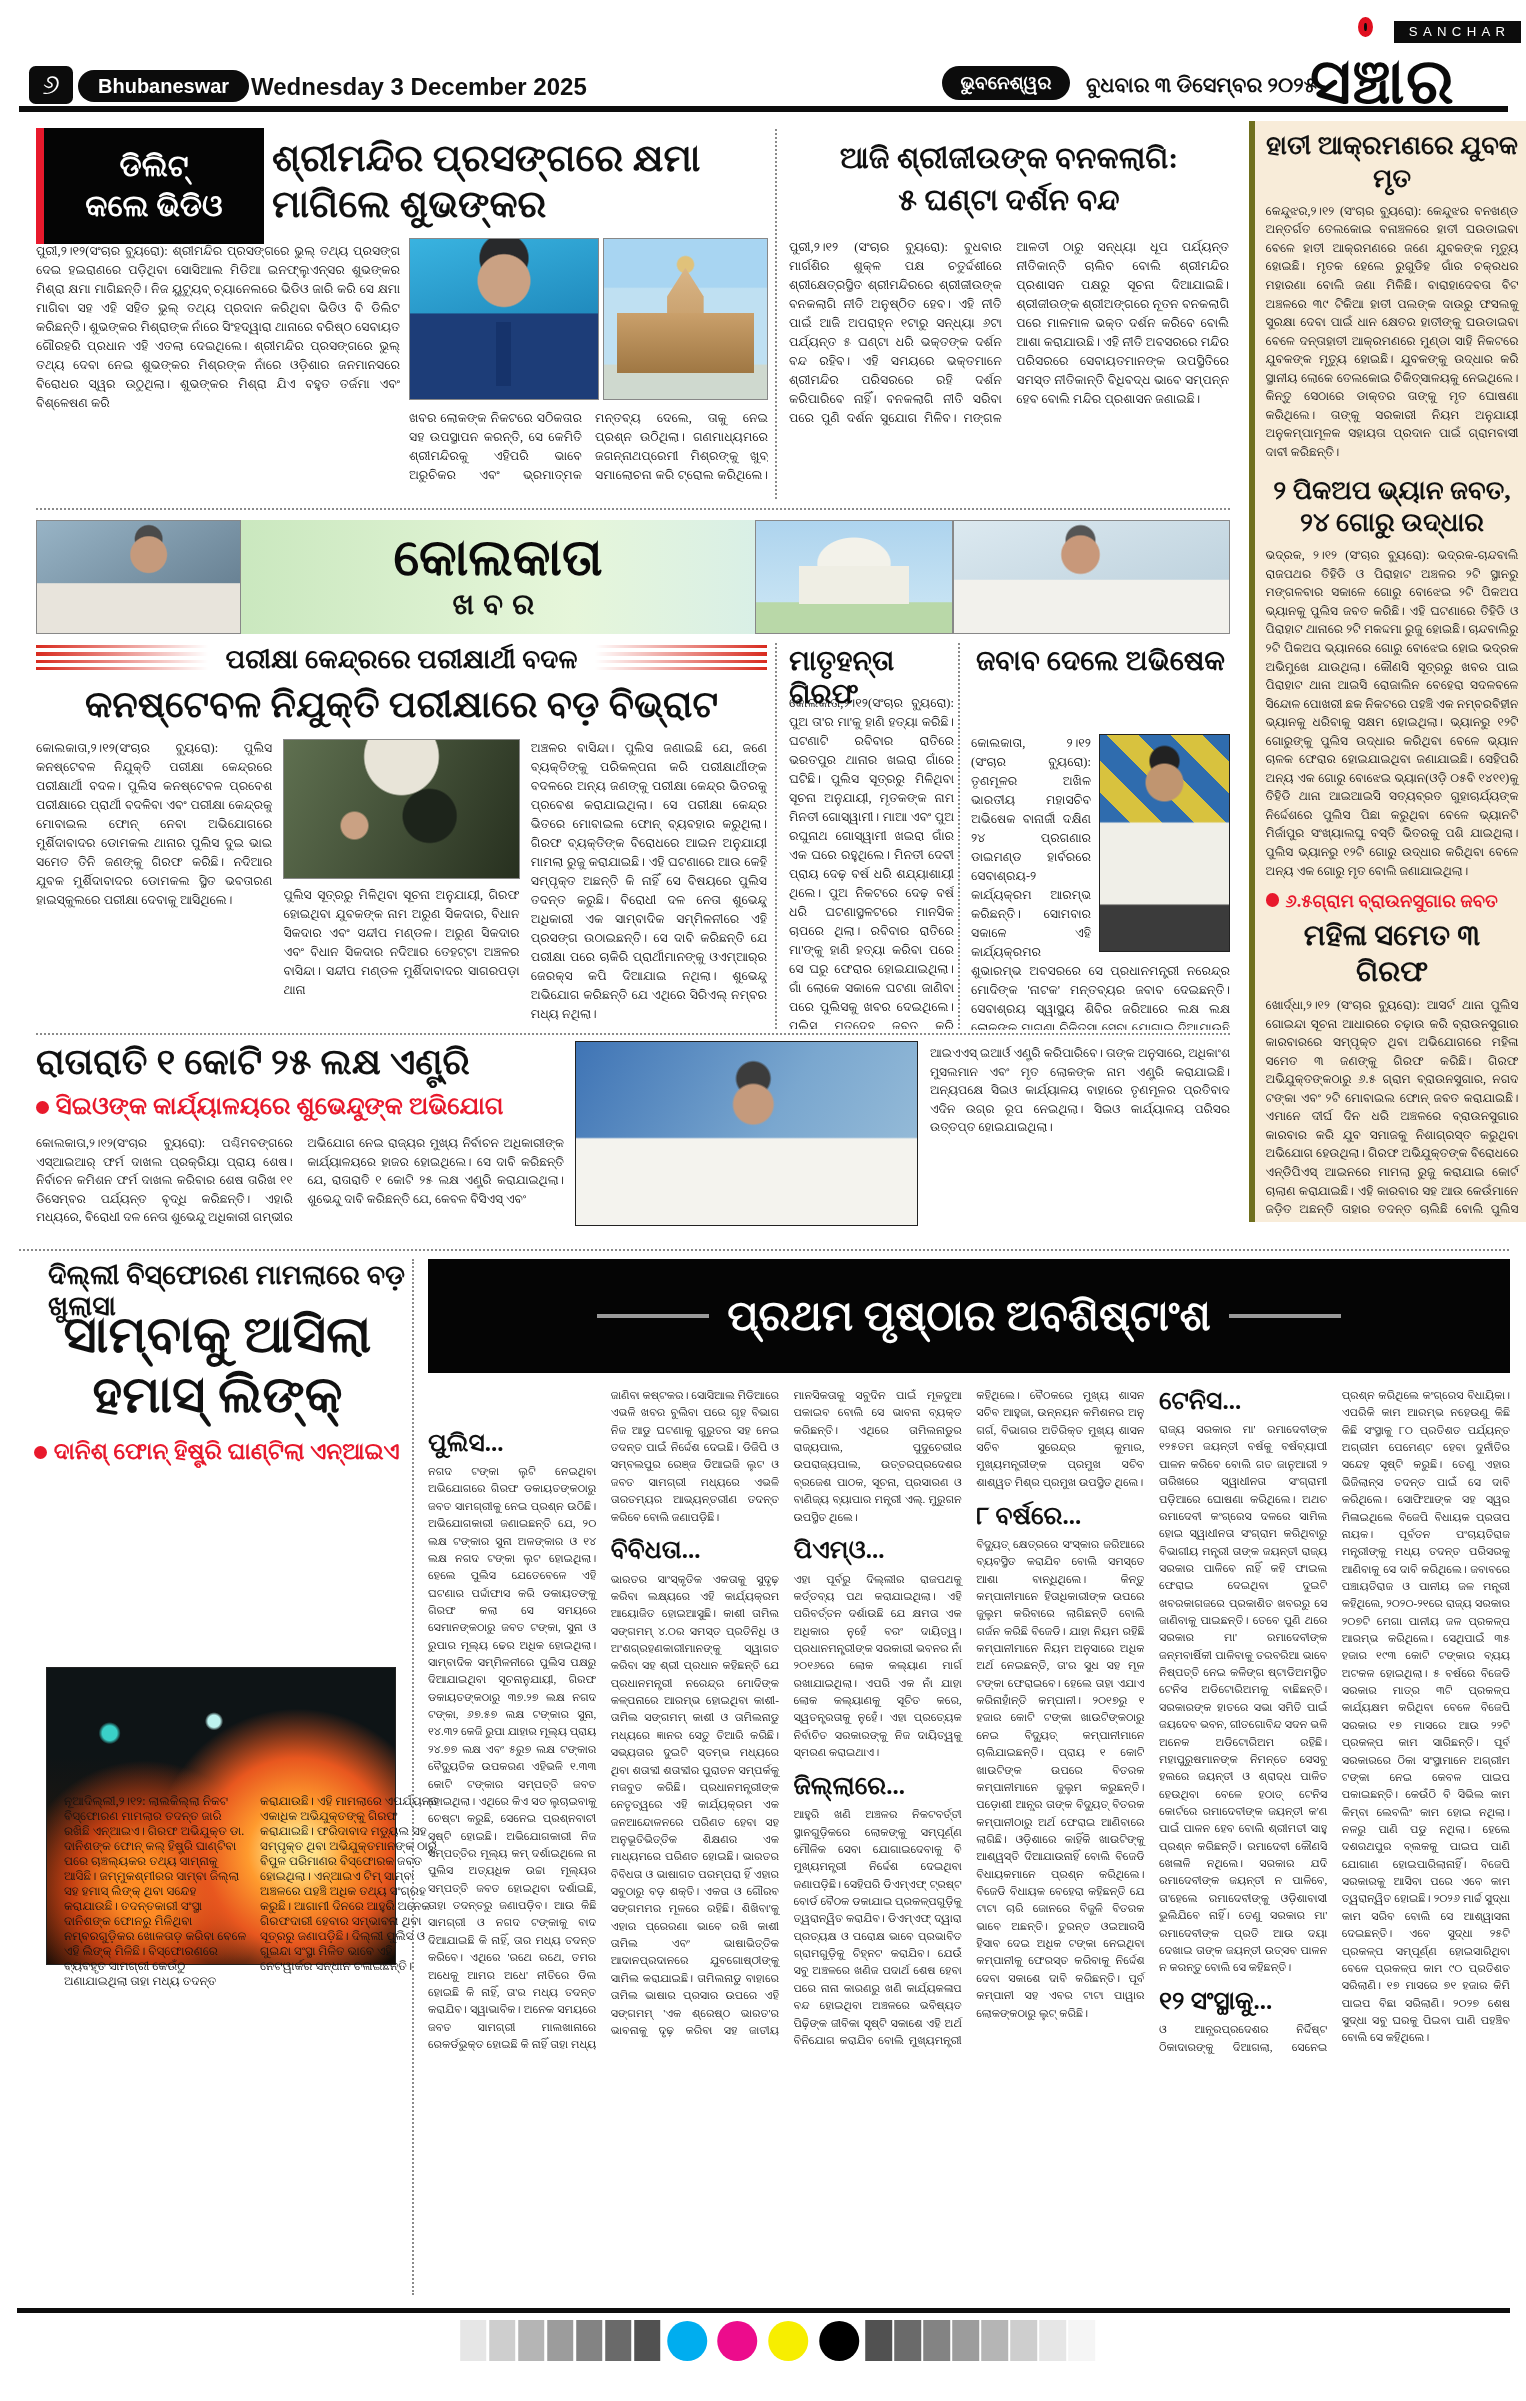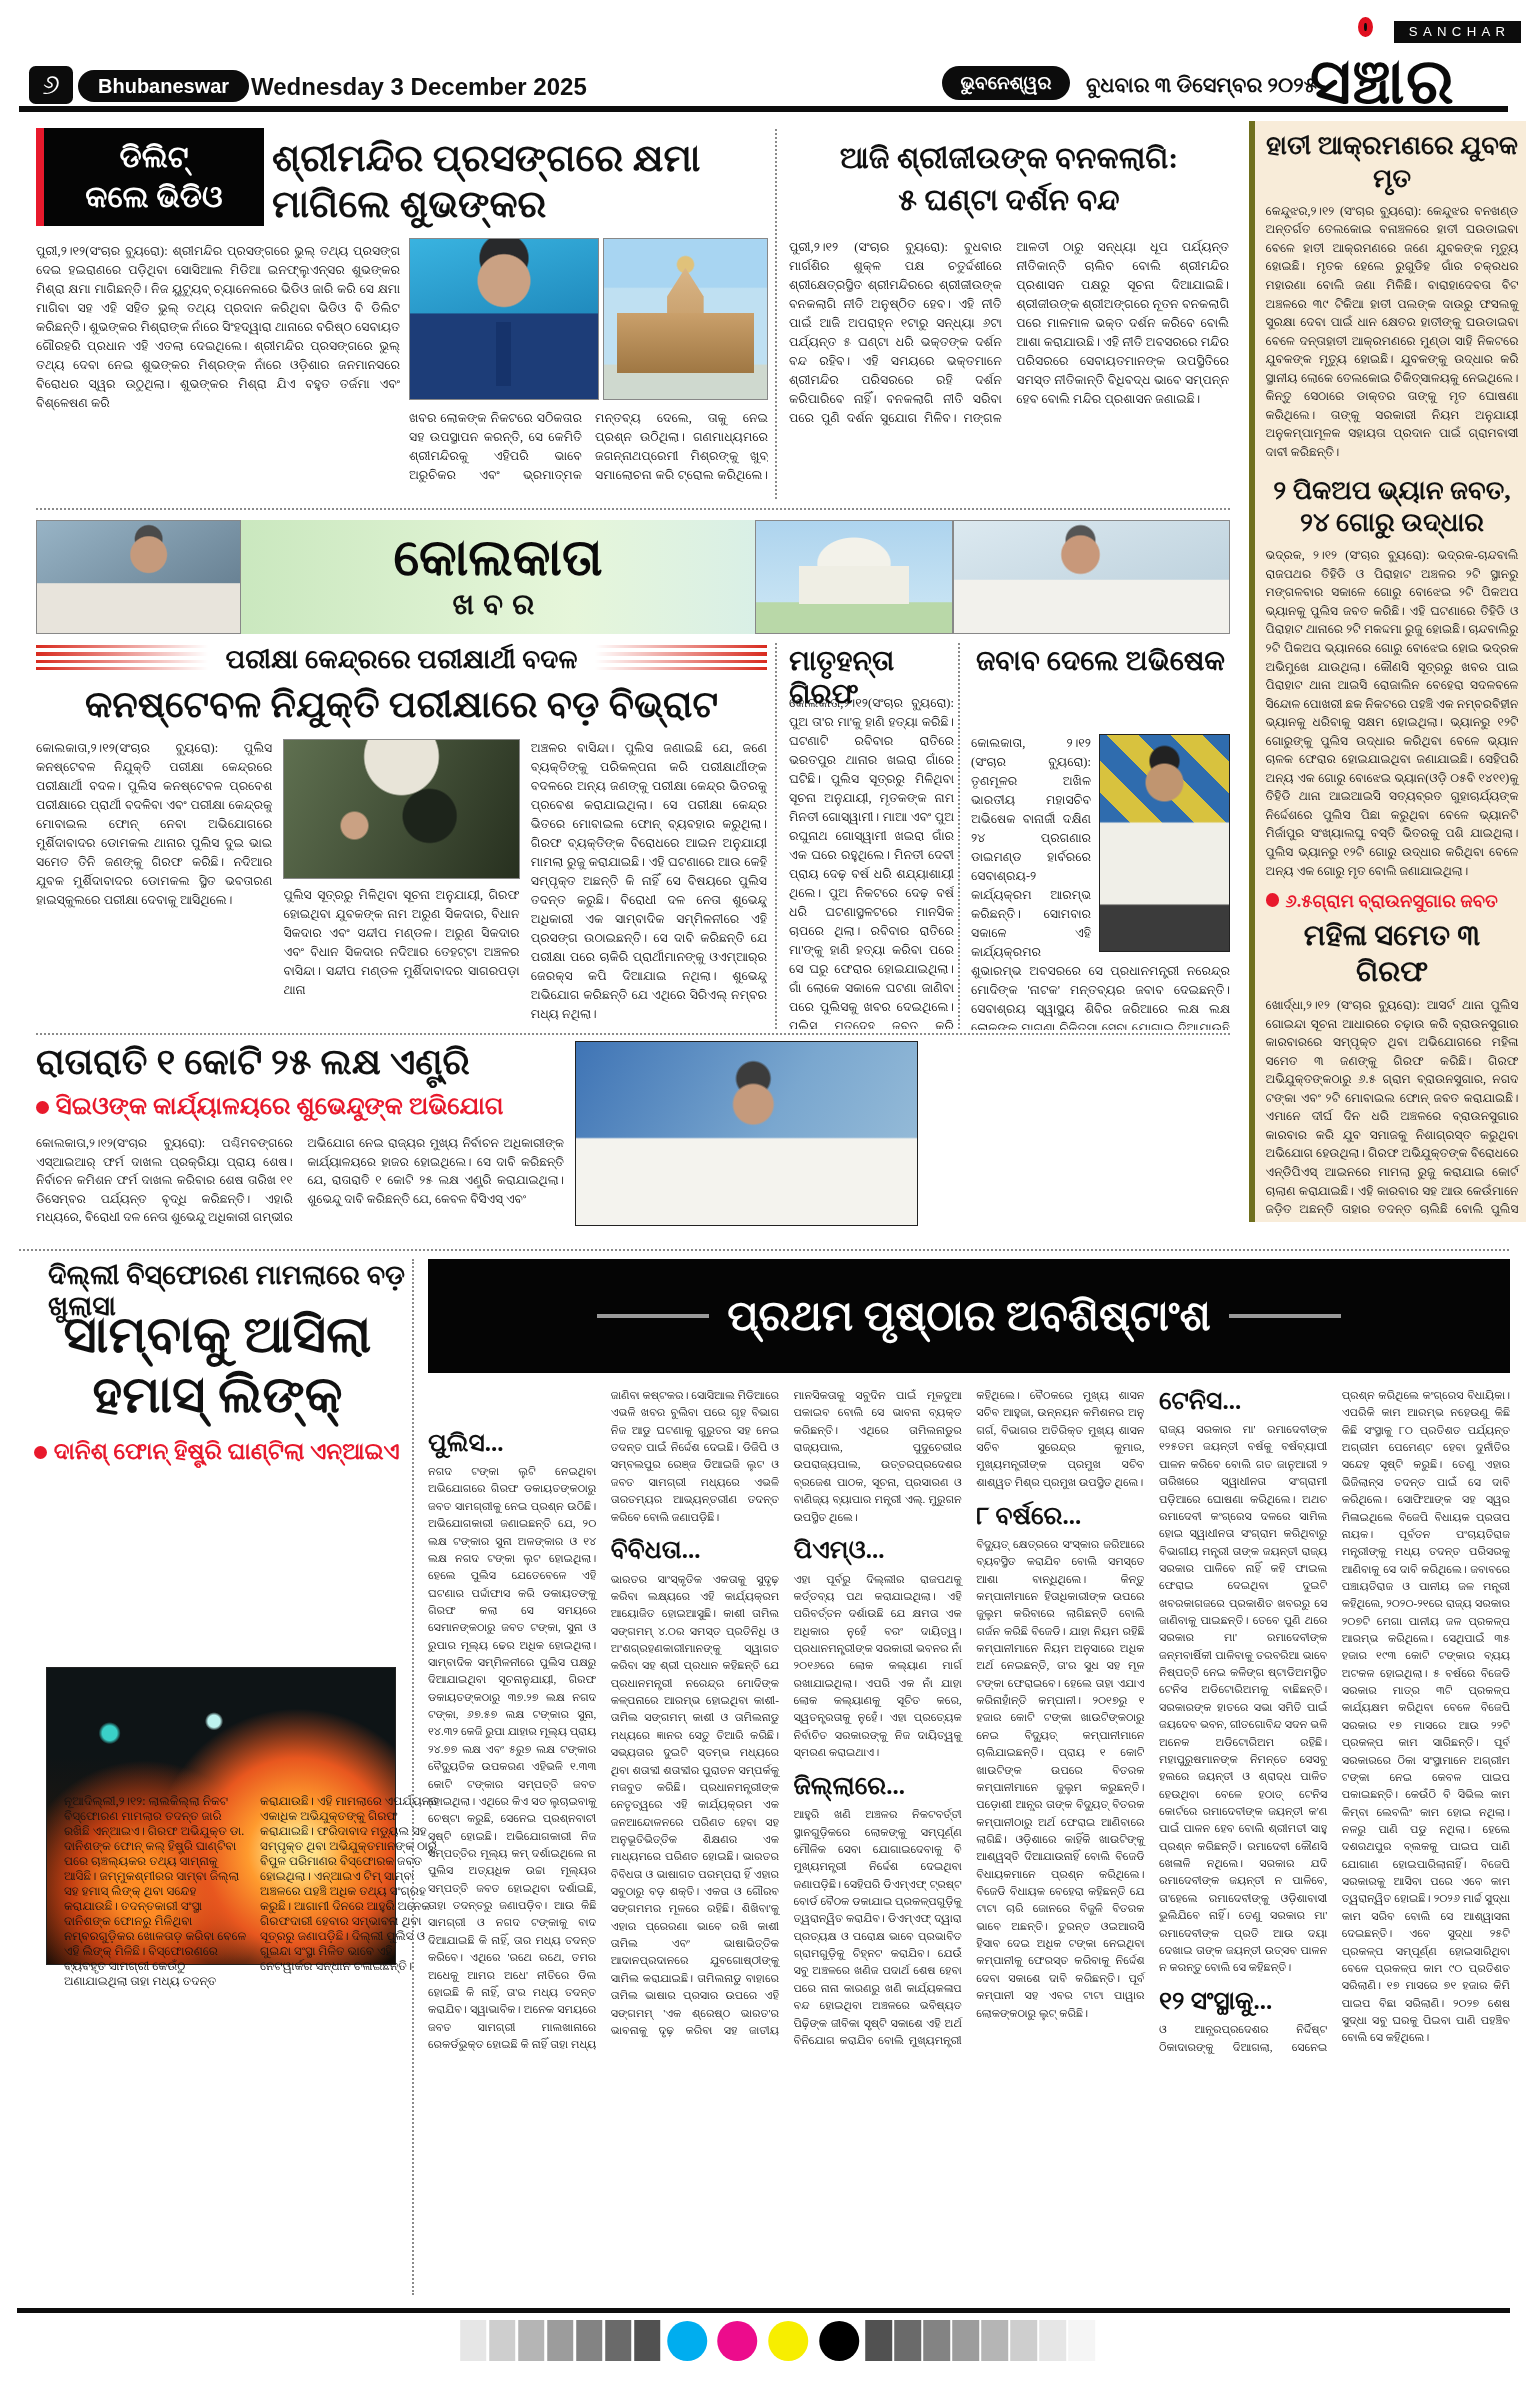--- a/index.html
+++ b/index.html
@@ -30,21 +30,21 @@
   #masthead-od { position:absolute; left:0; top:18.5px; width:211px; font-size:63px; font-weight:bold;
     letter-spacing:1.3px; color:#0a0a0a; line-height:1;margin-top:24px; }
   #masthead-ring { position:absolute; left:48px; top:9.2px; width:14.5px; height:20px;
     border:6px solid #e01020; border-radius:50%; background:#0a0a0a; }
   #masthead-en { position:absolute; right:0; top:13.2px; background:#0c0c0c; color:#fff;
     font-family:"Liberation Sans",sans-serif; font-size:13.2px; letter-spacing:5.3px;
     padding:3.3px 10.6px 3.3px 14.5px; }
   #hdr-rule { left:18.5px; top:106px; width:1489px; height:6px; background:#0d0d0d; }
 
   
-  #kicker-apology { left:36px; top:128px; width:228px; height:98px; background:#050505;
+  #kicker-apology { left:36px; top:128px; width:228px; height:116px; background:#050505;
     border-left:8.6px solid #e8192c; color:#fff; font-weight:bold; font-size:30px; line-height:1.35;
     display:flex; flex-direction:column; align-items:center; justify-content:center; }
   #hl-apology { left:272px; top:136px; width:496px; font-size:38px; font-weight:bold; line-height:1.2; }
   #apology-body-l { left:36px; top:242px; width:364px; height:259px; }
   #apology-photos { left:409px; top:238px; width:359px; height:162px; display:flex; gap:4px; }
   .ph { position:relative; overflow:hidden; border:0.7px solid #888; }
   #ph-shubhankar { flex:1.15;
     background:
       radial-gradient(circle at 50% 26%, #caa183 0 17%, rgba(0,0,0,0) 18%),
       radial-gradient(circle at 50% 12%, #28292b 0 14%, rgba(0,0,0,0) 15%),
@@ -264,20 +264,21 @@
     <div class="body-txt">କୋଲକାତା, ୨।୧୨ (ସଂଚାର ବ୍ୟୁରୋ): ତୃଣମୂଳର ଅଖିଳ ଭାରତୀୟ ମହାସଚିବ ଅଭିଷେକ ବାନାର୍ଜୀ ଦକ୍ଷିଣ ୨୪ ପ୍ରଗଣାର ଡାଇମଣ୍ଡ ହାର୍ବରରେ ସେବାଶ୍ରୟ-୨ କାର୍ଯ୍ୟକ୍ରମ ଆରମ୍ଭ କରିଛନ୍ତି। ସୋମବାର ସକାଳେ ଏହି କାର୍ଯ୍ୟକ୍ରମର ଶୁଭାରମ୍ଭ ଅବସରରେ ସେ ପ୍ରଧାନମନ୍ତ୍ରୀ ନରେନ୍ଦ୍ର ମୋଦିଙ୍କ 'ନାଟକ' ମନ୍ତବ୍ୟର ଜବାବ ଦେଇଛନ୍ତି। ସେବାଶ୍ରୟ ସ୍ୱାସ୍ଥ୍ୟ ଶିବିର ଜରିଆରେ ଲକ୍ଷ ଲକ୍ଷ ଲୋକଙ୍କୁ ମାଗଣା ଚିକିତ୍ସା ସେବା ଯୋଗାଇ ଦିଆଯାଉଛି ବୋଲି ସେ କହିଛନ୍ତି।</div>
   </div>
 
   <div class="abs hsep" id="hsep-entries-top"></div>
   <div class="abs" id="hl-entries">ରାତାରାତି ୧ କୋଟି ୨୫ ଲକ୍ଷ ଏଣ୍ଟ୍ରି</div>
   <div class="abs" id="sub-entries">
     <span class="red-dot"></span><span>ସିଇଓଙ୍କ କାର୍ଯ୍ୟାଳୟରେ ଶୁଭେନ୍ଦୁଙ୍କ ଅଭିଯୋଗ</span>
   </div>
   <div class="abs body-txt ohide" id="entries-body-l">କୋଲକାତା,୨।୧୨(ସଂଚାର ବ୍ୟୁରୋ): ପଶ୍ଚିମବଙ୍ଗରେ ଏସ୍ଆଇଆର୍ ଫର୍ମ ଦାଖଲ ପ୍ରକ୍ରିୟା ପ୍ରାୟ ଶେଷ। ନିର୍ବାଚନ କମିଶନ ଫର୍ମ ଦାଖଲ କରିବାର ଶେଷ ତାରିଖ ୧୧ ଡିସେମ୍ବର ପର୍ଯ୍ୟନ୍ତ ବୃଦ୍ଧି କରିଛନ୍ତି। ଏହାରି ମଧ୍ୟରେ, ବିରୋଧୀ ଦଳ ନେତା ଶୁଭେନ୍ଦୁ ଅଧିକାରୀ ଗମ୍ଭୀର ଅଭିଯୋଗ ନେଇ ରାଜ୍ୟର ମୁଖ୍ୟ ନିର୍ବାଚନ ଅଧିକାରୀଙ୍କ କାର୍ଯ୍ୟାଳୟରେ ହାଜର ହୋଇଥିଲେ। ସେ ଦାବି କରିଛନ୍ତି ଯେ, ରାତାରାତି ୧ କୋଟି ୨୫ ଲକ୍ଷ ଏଣ୍ଟ୍ରି କରାଯାଇଥିଲା। ଶୁଭେନ୍ଦୁ ଦାବି କରିଛନ୍ତି ଯେ, କେବଳ ବିସିଏସ୍ ଏବଂ</div>
   <div class="abs ph" id="ph-suvendu-ceo"></div>
+  <div class="abs body-txt ohide" id="entries-body-r">ଆଇଏଏସ୍ ଇଆର୍ଓ ଏଣ୍ଟ୍ରି କରିପାରିବେ। ତାଙ୍କ ଅନୁସାରେ, ଅଧିକାଂଶ ମୁସଲମାନ ଏବଂ ମୃତ ଲୋକଙ୍କ ନାମ ଏଣ୍ଟ୍ରି କରାଯାଇଛି। ଅନ୍ୟପକ୍ଷେ ସିଇଓ କାର୍ଯ୍ୟାଳୟ ବାହାରେ ତୃଣମୂଳର ପ୍ରତିବାଦ ଏଦିନ ଉଗ୍ର ରୂପ ନେଇଥିଲା। ସିଇଓ କାର୍ଯ୍ୟାଳୟ ପରିସର ଉତ୍ତପ୍ତ ହୋଇଯାଇଥିଲା।</div>
   <div class="abs hsep" id="hsep-entries-bot"></div>
 
   <div class="abs" id="kicker-hamas">ଦିଲ୍ଲୀ ବିସ୍ଫୋରଣ ମାମଲାରେ ବଡ଼ ଖୁଲାସା</div>
   <div class="abs" id="hl-hamas">
     <div>ସାମ୍ବାକୁ ଆସିଲା</div>
     <div>ହମାସ୍ ଲିଙ୍କ୍</div>
   </div>
   <div class="abs" id="sub-hamas">
     <span class="red-dot"></span><span>ଦାନିଶ୍ ଫୋନ୍ ହିଷ୍ଟ୍ରି ଘାଣ୍ଟିଲା ଏନ୍ଆଇଏ</span>
   </div>

